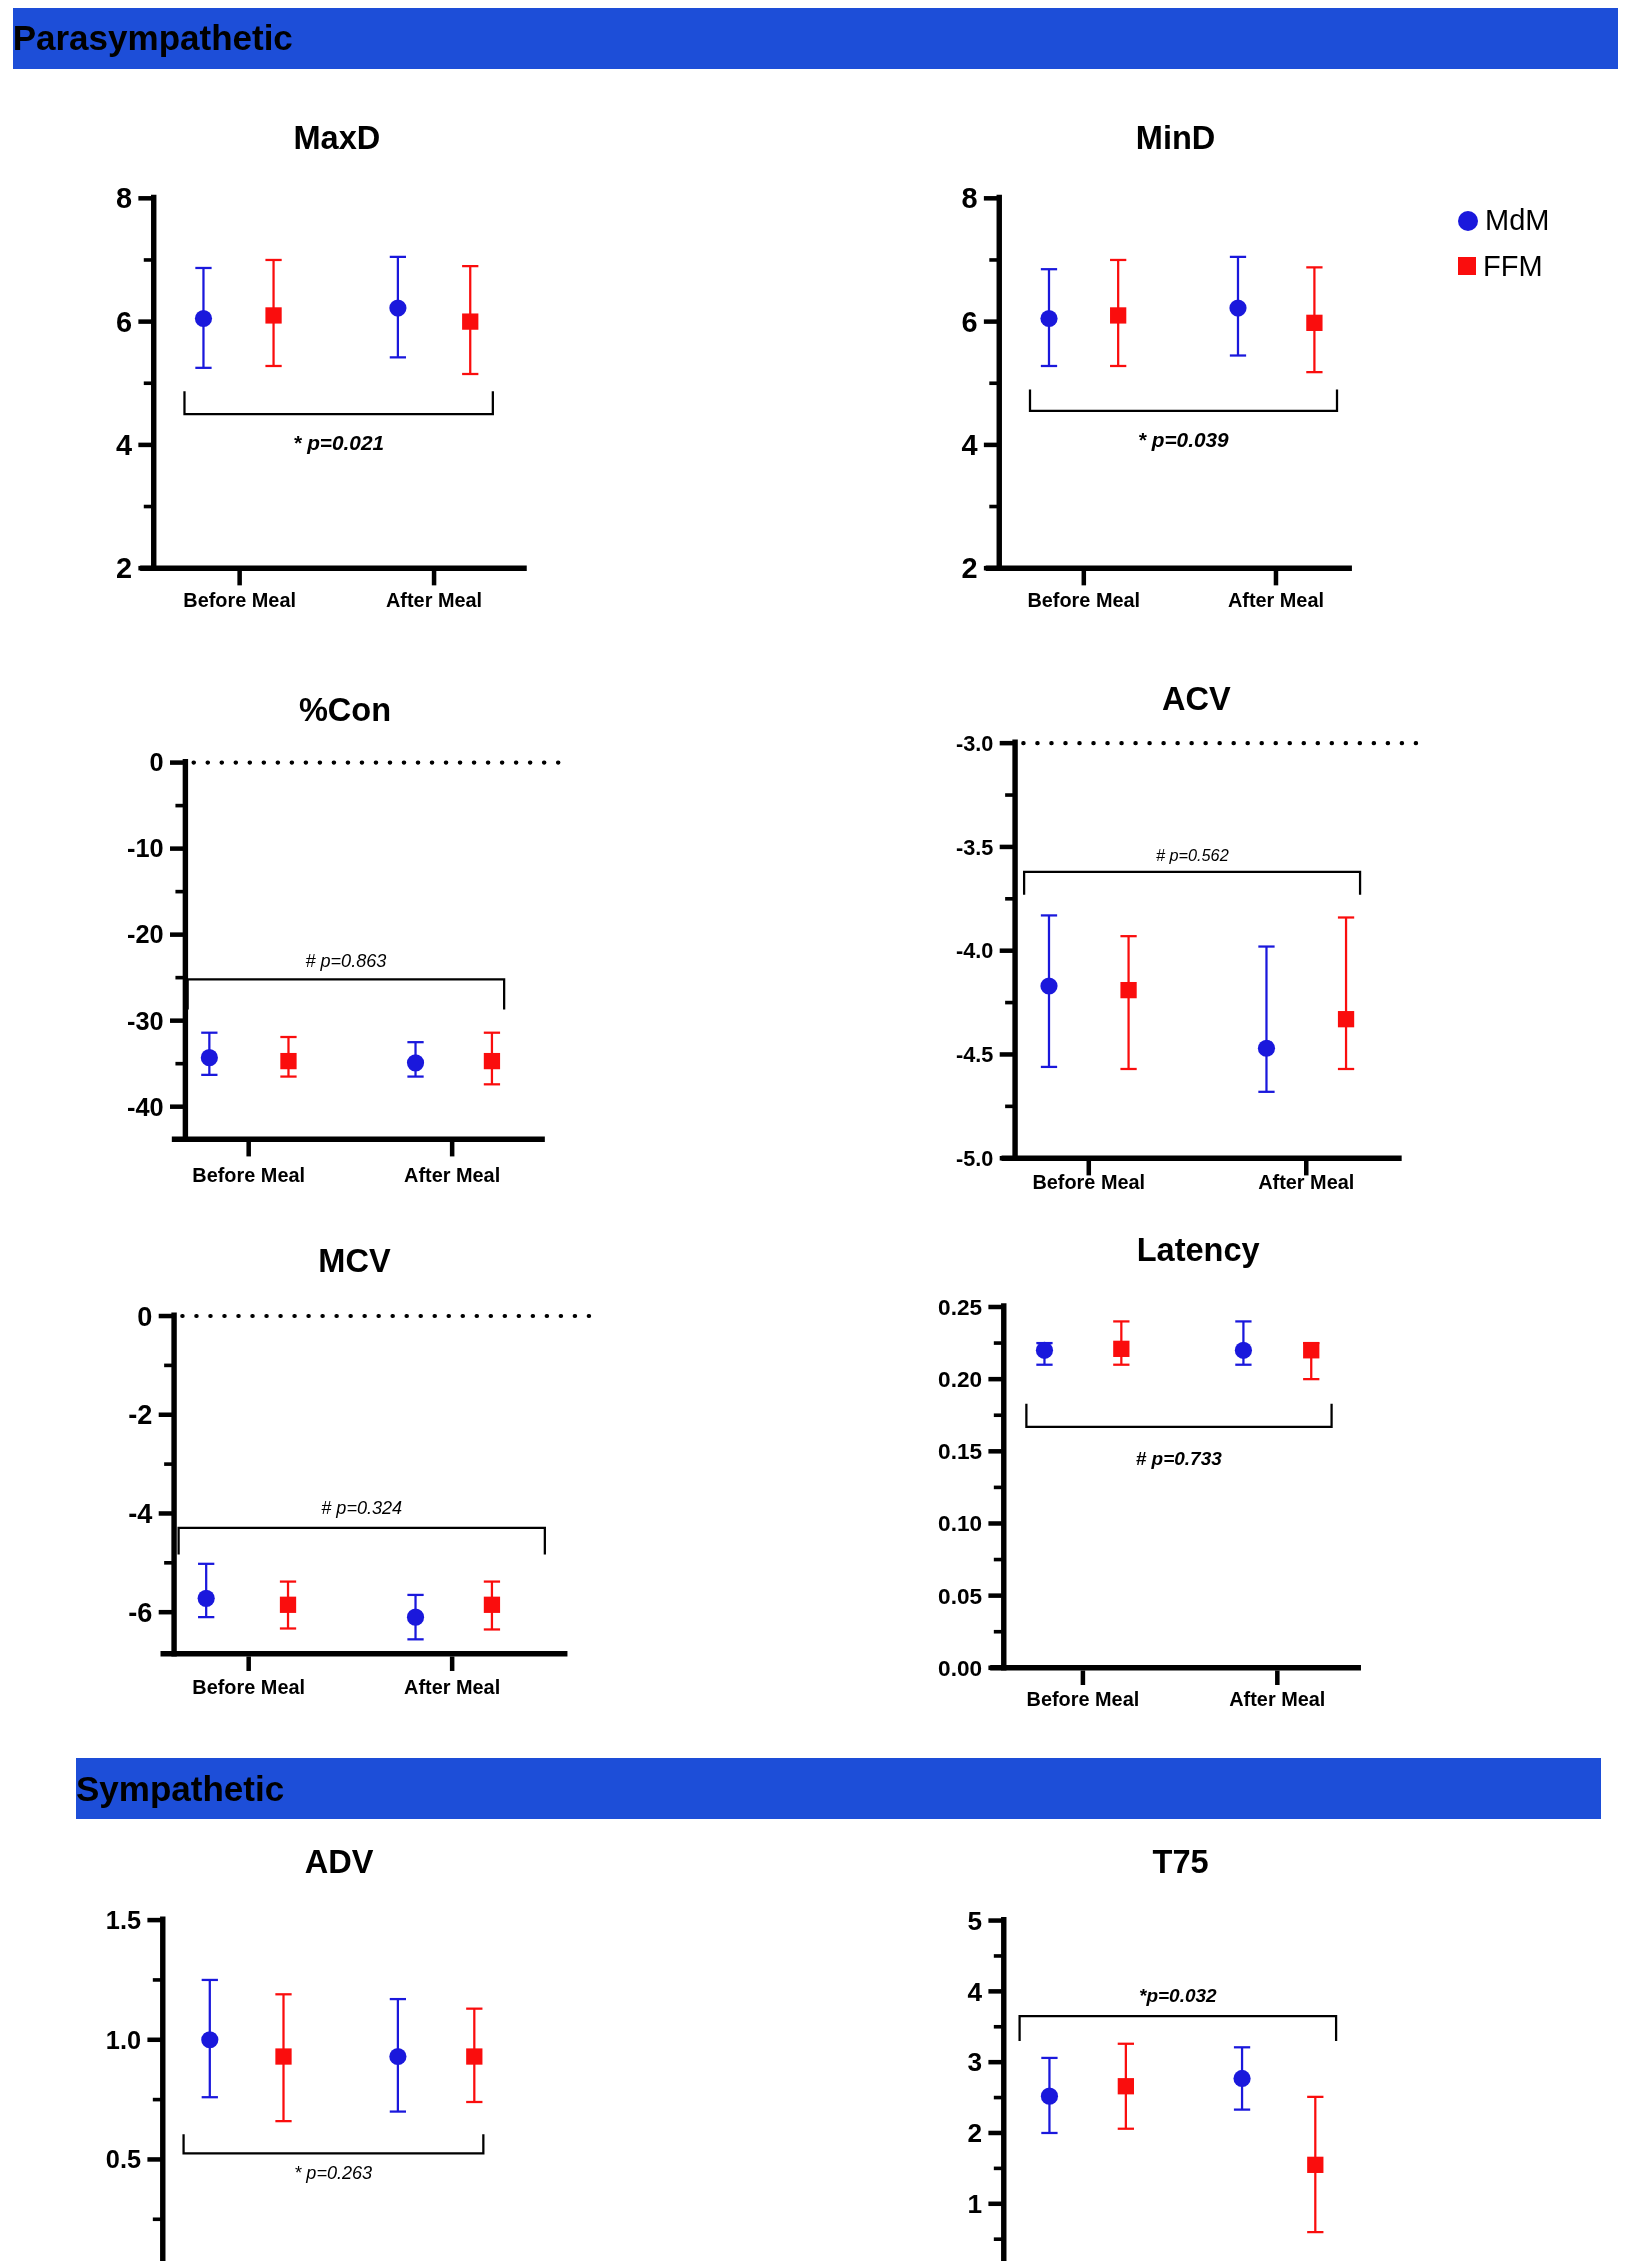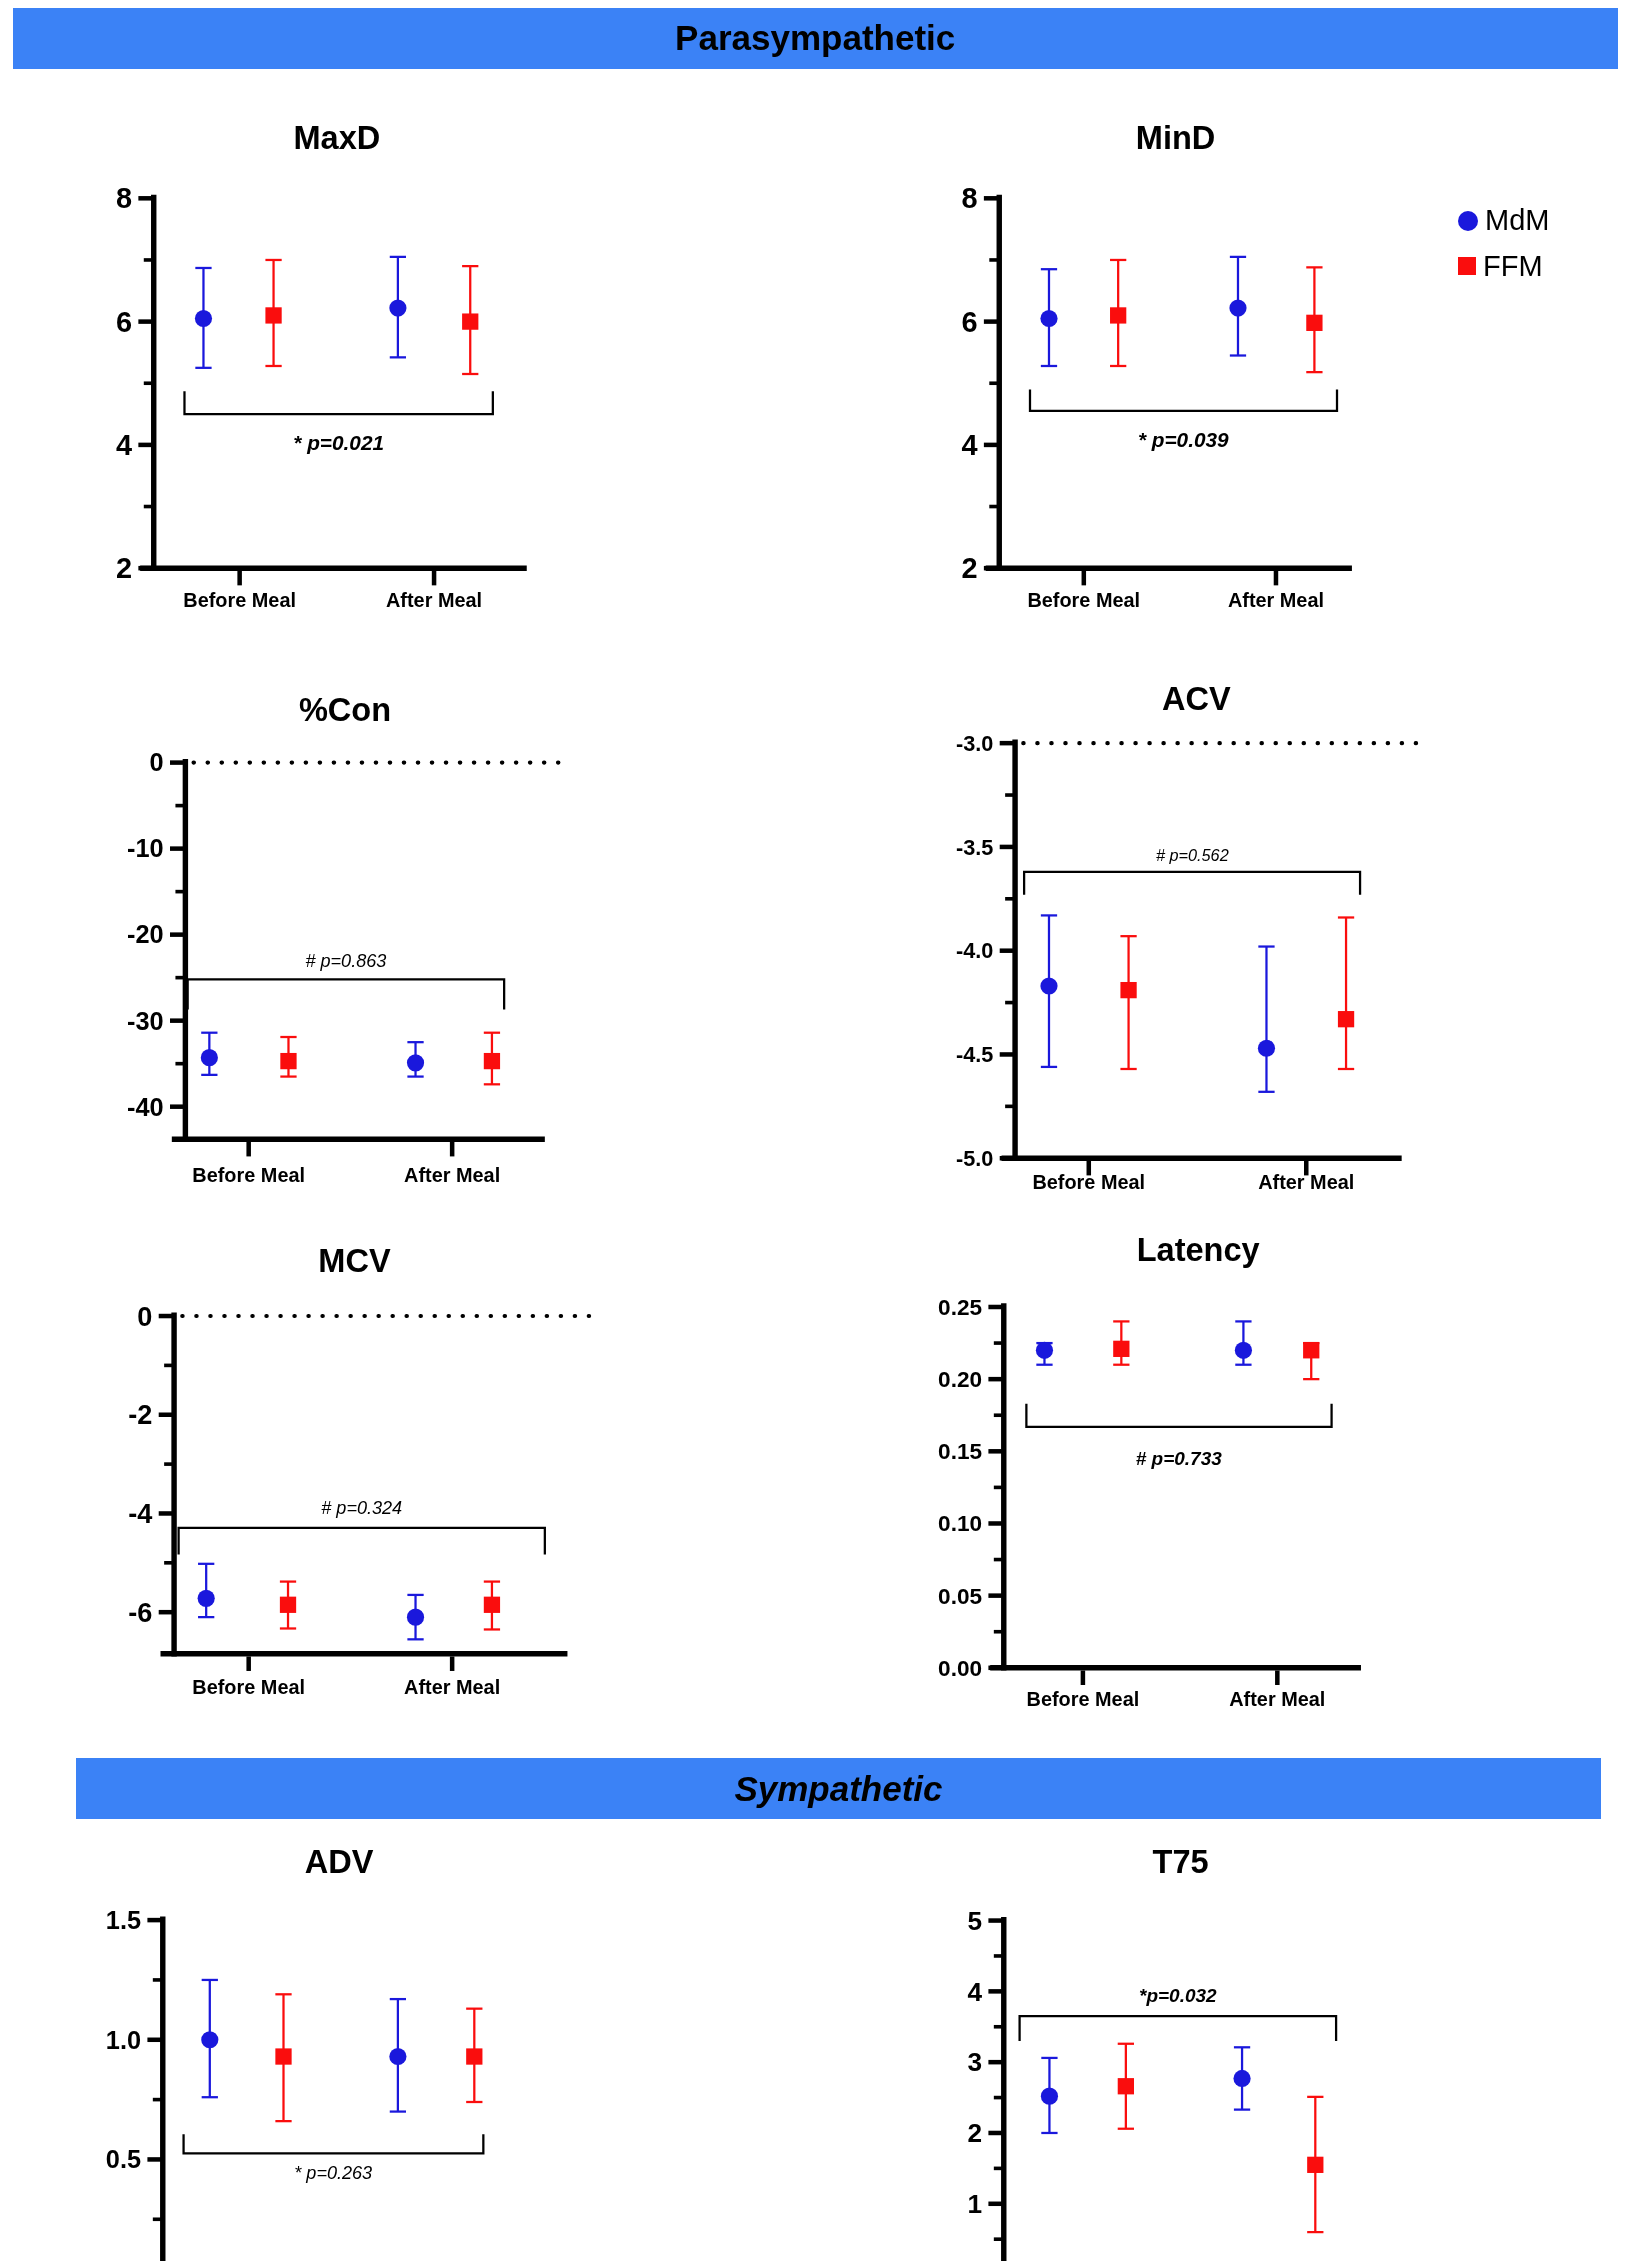--- a/index.html
+++ b/index.html
@@ -1,38 +1,38 @@
 <!DOCTYPE html>
 <html style="font-size:7.2px"><head>
 <meta charset="utf-8">
 <style>
   html,body{margin:0;padding:0;background:#ffffff;}
   body{width:1630px;height:2335px;font-family:"Liberation Sans","DejaVu Sans",sans-serif;}
   .page{position:relative;width:1630px;height:2335px;background:#ffffff;overflow:hidden;}
-  .section-bar{position:absolute;background:#3b82f6;display:flex;align-items:center;justify-content:center;}
+  .section-bar{position:absolute;background:#1d4ed8;display:flex;align-items:center;}
   .section-bar span{font-size:35px;font-weight:bold;color:#000;}
   .legend{position:absolute;left:1458px;top:204px;display:flex;flex-direction:column;gap:12.7px;}
   .legend-row{display:flex;align-items:center;height:33px;gap:7px;}
   .legend-marker{display:inline-block;}
   .legend-marker.circle{width:20px;height:20px;border-radius:50%;}
   .legend-marker.square{width:18px;height:18px;}
   .legend-label{font-size:29px;color:#000;line-height:1;}
   svg{position:absolute;left:0;top:0;}
   svg text{font-family:"Liberation Sans","DejaVu Sans",sans-serif;fill:#000;}
 </style>
 </head>
 <body>
 
 <div class="page">
 
   <div class="section-bar" style="left:12.7px;top:7.7px;width:1605px;height:61px;">
     <span>Parasympathetic</span>
   </div>
 
-  <div class="section-bar" style="left:76px;top:1758px;width:1525px;height:61px;font-style:italic;">
+  <div class="section-bar" style="left:76px;top:1758px;width:1525px;height:61px;">
     <span>Sympathetic</span>
   </div>
 
   <div class="legend">
     <div class="legend-row">
       <span class="legend-marker circle" style="background: rgb(26, 24, 220);"></span>
       <span class="legend-label">MdM</span>
     </div>
     <div class="legend-row">
       <span class="legend-marker square" style="background: rgb(250, 13, 13);"></span>

